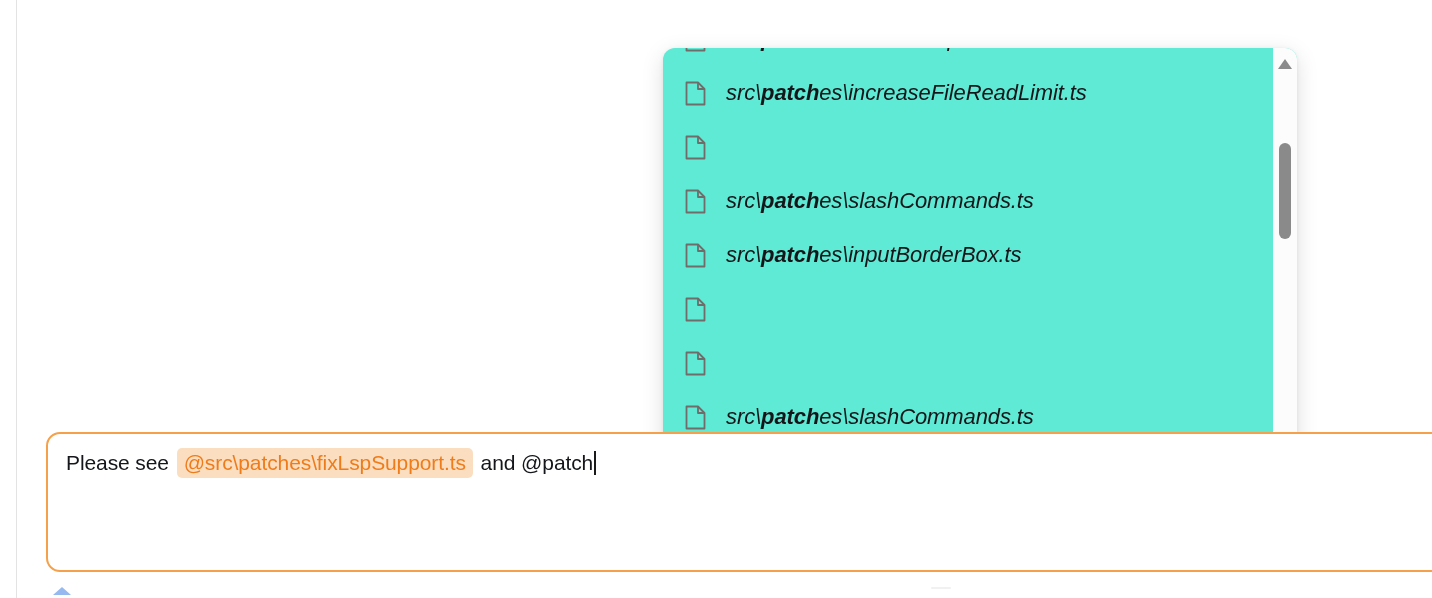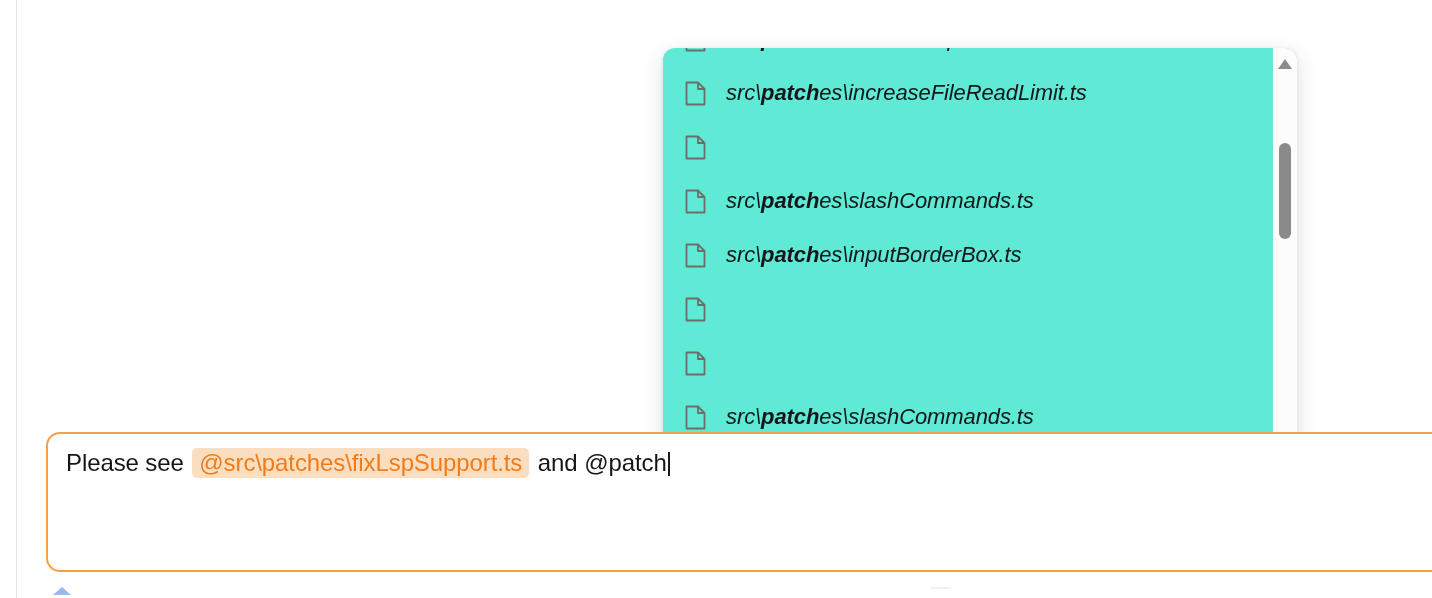--- a/index.html
+++ b/index.html
@@ -128,21 +128,21 @@
     border: 2px solid #f5a04a;
     border-radius: 14px;
     background: #ffffff;
   }
 
   .input-text {
     position: absolute;
     left: 18px;
     top: 14px;
     right: 12px;
-    font-size: 24px;
+    font-size: 21px;
     line-height: 30px;
     color: #14161a;
     white-space: nowrap;
     letter-spacing: -0.1px;
   }
 
   .mention-chip {
     display: inline-block;
     background: #fbdec0;
     color: #ef7c1b;

